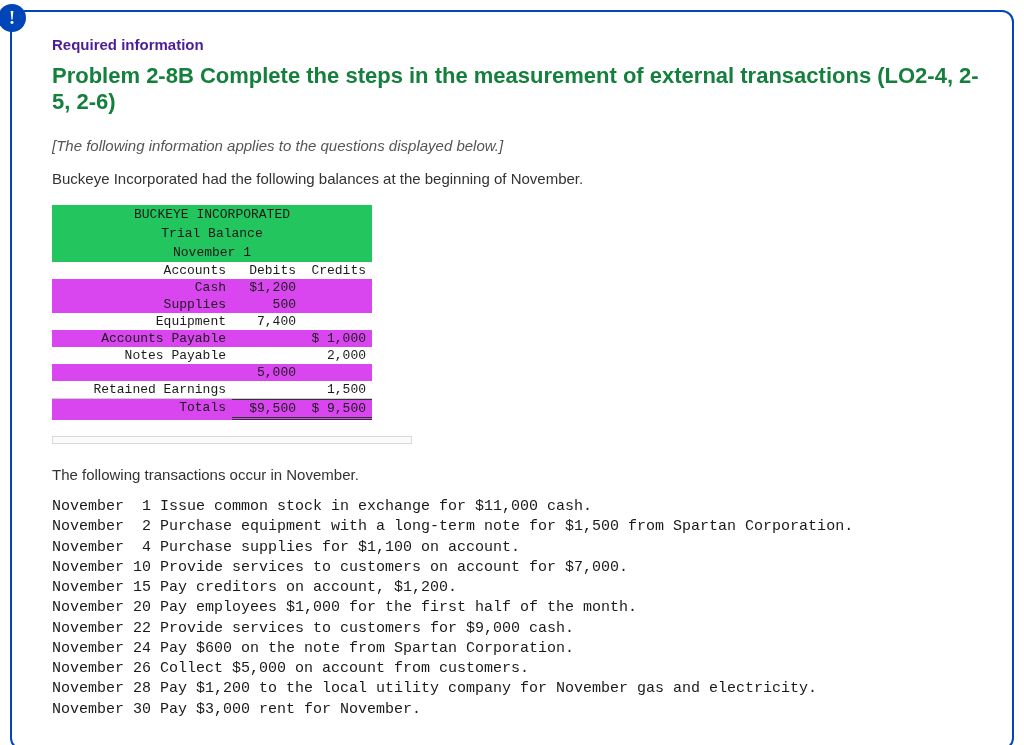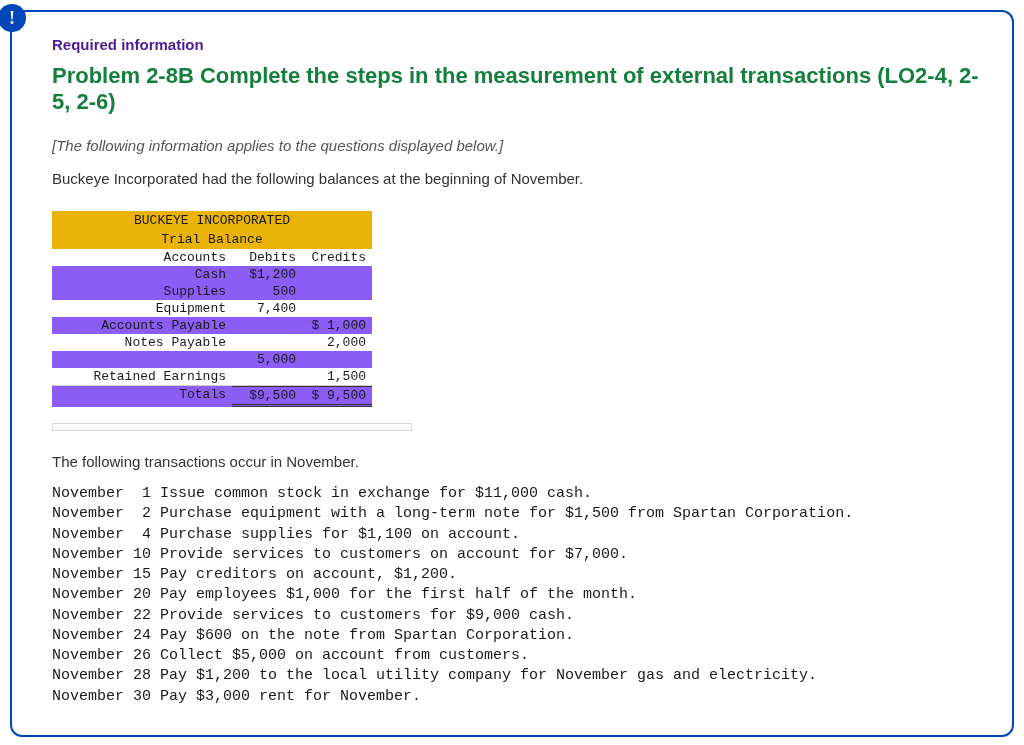--- a/index.html
+++ b/index.html
@@ -51,41 +51,41 @@
     }
     .italic-note {
       font-style: italic;
       color: #555555;
       font-size: 15px;
       margin-bottom: 16px;
     }
     .intro-text {
       font-size: 15px;
       color: #333333;
-      margin-bottom: 24px;
+      margin-bottom: 18px;
     }
     .trial-balance {
       display: inline-block;
       margin-bottom: 10px;
       font-family: "Courier New", Courier, monospace;
       font-size: 13px;
       color: #1a1a1a;
     }
     .tb-header {
-      background: #eab308;
+      background: #22c55e;
       text-align: center;
       padding: 2px 0;
     }
     .tb-row {
       display: grid;
       grid-template-columns: 180px 70px 70px;
       column-gap: 0;
     }
     .tb-row.alt {
-      background: #8b5cf6;
+      background: #d946ef;
     }
     .tb-cell {
       padding: 1px 6px;
       white-space: nowrap;
     }
     .tb-cell.label {
       text-align: right;
     }
     .tb-cell.num {
       text-align: right;
@@ -134,20 +134,21 @@
 
   <div class="problem-title">Problem 2-8B Complete the steps in the measurement of external transactions (LO2-4, 2-5, 2-6)</div>
 
   <div class="italic-note">[The following information applies to the questions displayed below.]</div>
 
   <div class="intro-text">Buckeye Incorporated had the following balances at the beginning of November.</div>
 
   <div class="trial-balance">
     <div class="tb-header">BUCKEYE INCORPORATED</div>
     <div class="tb-header">Trial Balance</div>
+    <div class="tb-header">November 1</div>
 
     <div class="tb-row">
       <div class="tb-cell label tb-colhead">Accounts</div>
       <div class="tb-cell num tb-colhead">Debits</div>
       <div class="tb-cell num tb-colhead">Credits</div>
     </div>
 
     <div class="tb-row alt">
       <div class="tb-cell label">Cash</div>
       <div class="tb-cell num">$1,200</div>

